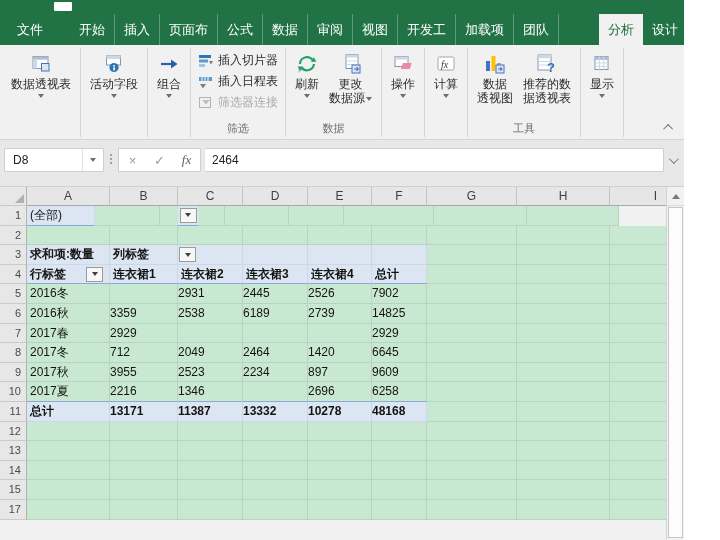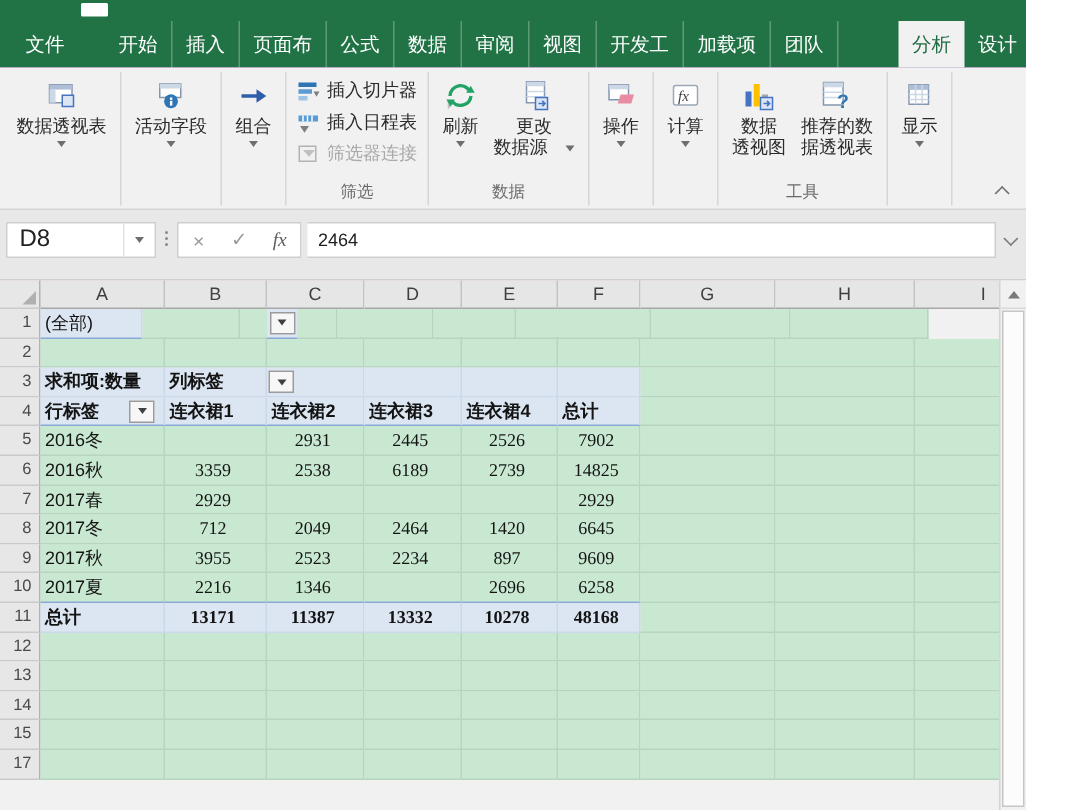--- a/index.html
+++ b/index.html
@@ -21,29 +21,29 @@
 
   
   .ribbon { height:95px; background:#f1f1f1; display:flex; align-items:stretch; padding:3px 0 2px 2px; position:relative; border-bottom:1px solid #d6d4d2; }
   .rgroup { display:flex; flex-direction:column; align-items:center; padding:1px 4px 0 4px; border-right:1px solid #d8d6d4; }
   .rgroup-content { display:flex; align-items:flex-start; flex:1; }
   .rgroup-label { font-size:11px; color:#6b6b6b; text-align:right; height:16px; line-height:14px; }
   .bigbtn { display:flex; flex-direction:column; align-items:center; padding:2px 5px; font-size:12px; color:#2b2b2b; }
   .bigbtn .bicon { height:26px; display:flex; align-items:center; justify-content:center; }
   .bigbtn .blabel { line-height:14px; white-space:nowrap; }
   .tri-dn { width:0; height:0; border-left:3.5px solid transparent; border-right:3.5px solid transparent; border-top:4px solid #6e6e6e; margin-top:3px; }
-  .l2row { display:flex; align-items:center; gap:12px; }
+  .l2row { display:flex; align-items:center; gap:1px; }
   .smallcol { display:flex; flex-direction:column; padding-top:1px; }
   .smallbtn { display:flex; align-items:center; gap:4px; font-size:12px; color:#2b2b2b; height:21px; padding:0 3px; white-space:nowrap; }
   .smallbtn.disabled { color:#a9a9a9; }
   .ribbon-collapse { position:absolute; right:8px; bottom:6px; width:14px; height:12px; display:flex; align-items:center; justify-content:center; }
 
   
   .fbar { height:47px; background:#e8e8e8; display:flex; align-items:flex-start; padding:8px 4px 0 4px; position:relative; border-bottom:1px solid #cfcfcf; }
-  .namebox { width:100px; height:24px; background:#fff; border:1px solid #d0cece; display:flex; align-items:center; font-size:16px; color:#222; padding-left:8px;justify-content:flex-end; }
+  .namebox { width:100px; height:24px; background:#fff; border:1px solid #d0cece; display:flex; align-items:center; font-size:12px; color:#222; padding-left:8px;justify-content:flex-end; }
   .namebox .nb-arrow { margin-left:auto; padding:0 7px; border-left:1px solid #e3e3e3; height:100%; display:flex; align-items:center; }
   .vdots { width:14px; display:flex; flex-direction:column; align-items:center; gap:2px; padding-top:6px; }
   .vdots i { width:2px; height:2px; background:#8a8a8a; border-radius:50%; }
   .fbtns { height:24px; background:#fff; border:1px solid #d0cece; display:flex; align-items:center; }
   .fbtns .fb { width:27px; text-align:center; font-size:13px; color:#9a9a9a; }
   .fbtns .fb.fx { color:#5f5f5f; font-family:"Liberation Serif","DejaVu Serif",serif; font-style:italic; font-size:13px; }
   .finput { flex:1; height:24px; background:#fff; border:1px solid #d0cece; border-left:none; margin-left:4px; display:flex; align-items:center; padding-left:7px; font-size:12px; color:#222; }
   .fchev { width:16px; height:24px; display:flex; align-items:center; justify-content:center; }
   .chev-dn { width:7px; height:7px; border-right:1.5px solid #7a7a7a; border-bottom:1.5px solid #7a7a7a; transform:rotate(45deg) translateY(-2px); }
   .chev-up { width:7px; height:7px; border-right:1.5px solid #6e6e6e; border-bottom:1.5px solid #6e6e6e; transform:rotate(-135deg) translateY(-2px); }
@@ -54,21 +54,21 @@
   .chc { background:#e6e6e6; border-right:1px solid #c3c3c3; border-bottom:1px solid #a8a8a8; font-size:12px; color:#3f3f3f; text-align:center; line-height:18px; }
   .corner { position:relative; }
   .corner-tri { position:absolute; right:2px; bottom:2px; width:0; height:0; border-left:9px solid transparent; border-bottom:9px solid #b0b0b0; }
   .row { display:flex; height:19.6px; width:702px; }
   .c { font-size:12px; line-height:18.8px; overflow:hidden; white-space:nowrap; color:#141414; }
   .rh { width:27px; background:#e7e7e7; border-right:1px solid #b2b2b2; border-bottom:1px solid #cacaca; color:#4a4a4a; font-size:11px; text-align:right; padding-right:5px; }
   .g { background:#c9e8d1; border-right:1px solid #b7d4c0; border-bottom:1px solid #b7d4c0; }
   .l { background:#dce6f2; border-right:1px solid #cbd8e9; border-bottom:1px solid #cbd8e9; }
   .c.bb { border-bottom:1px solid #8aa9d6; }
   .txt { padding-left:3px; }
-  .num { text-align:center; padding-right:3px;font-family:Liberation Serif, serif; }
+  .num { text-align:left; padding-right:3px; }
   .bold { font-weight:bold; }
   .wA{width:83px}.wB{width:68px}.wC{width:65px}.wD{width:65px}.wE{width:64px}.wF{width:55px}.wG{width:90px}.wH{width:93px}.wI{width:92px}
   .cellflex { display:flex; align-items:center; }
   .fltbtn { width:17px; height:15px; background:#f7f7f7; border:1px solid #9b9b9b; display:flex; align-items:center; justify-content:center; flex:none; }
   .fltbtn .t { width:0; height:0; border-left:3.5px solid transparent; border-right:3.5px solid transparent; border-top:4.5px solid #404040; }
   .ov-b1 { position:absolute; left:178px; top:19px; width:20px; height:19.6px; background:#dce6f2; border-bottom:1px solid #8aa9d6; display:flex; align-items:center; justify-content:center; }
   .ov-b3 { position:absolute; left:179px; top:60px; }
 
   
   .vscroll { position:absolute; right:0; top:0; width:18px; height:353px; background:#f1f1f1; border-left:1px solid #d4d4d4; }

